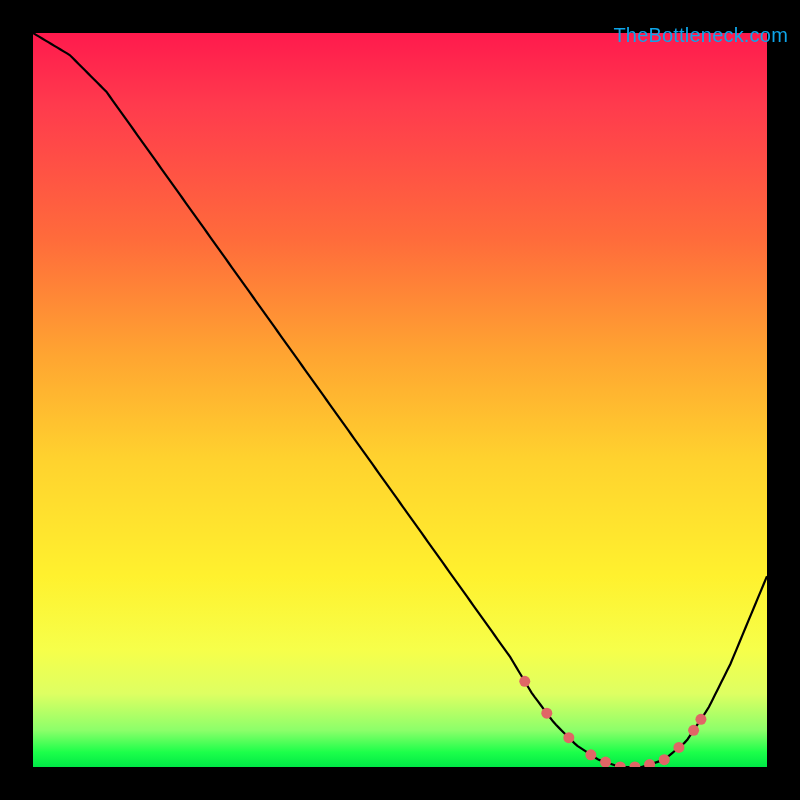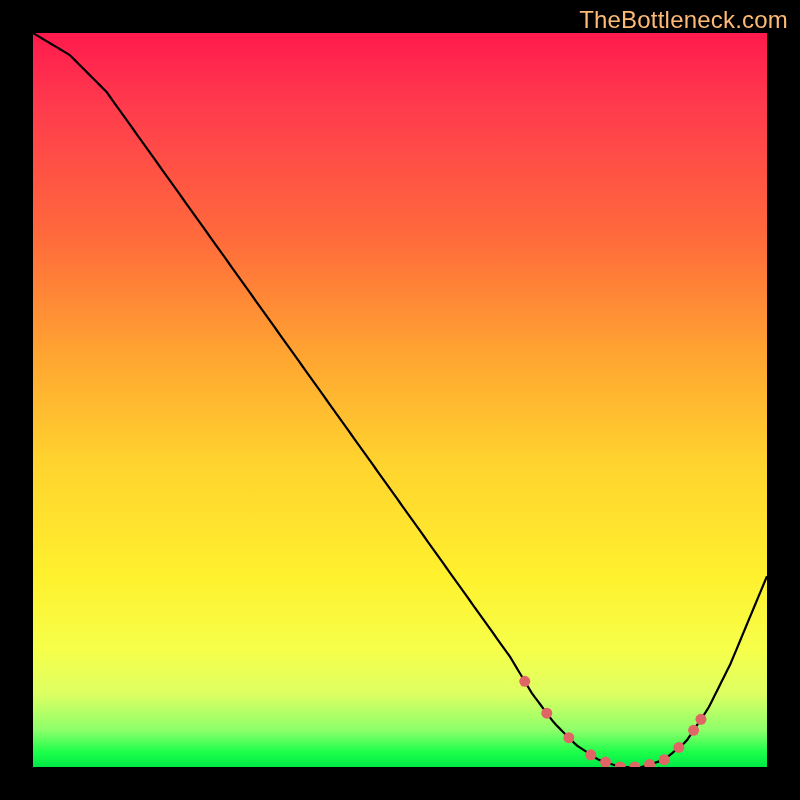--- a/index.html
+++ b/index.html
@@ -43,24 +43,24 @@
   }
   svg.curve {
     position: absolute;
     left: 0;
     top: 0;
     width: 734px;
     height: 734px;
   }
   .watermark {
     position: absolute;
-    top: 6px;
+    top: 24px;
     right: 12px;
-    color: #fdba74;
-    font-size: 24px;
+    color: #0ea5e9;
+    font-size: 20px;
     font-weight: 500;
     letter-spacing: 0.2px;
   }
 </style>
 </head>
 <body>
 
 <div class="frame">
   <div class="plot">
     <svg class="curve" viewBox="0 0 734 734" preserveAspectRatio="none">

